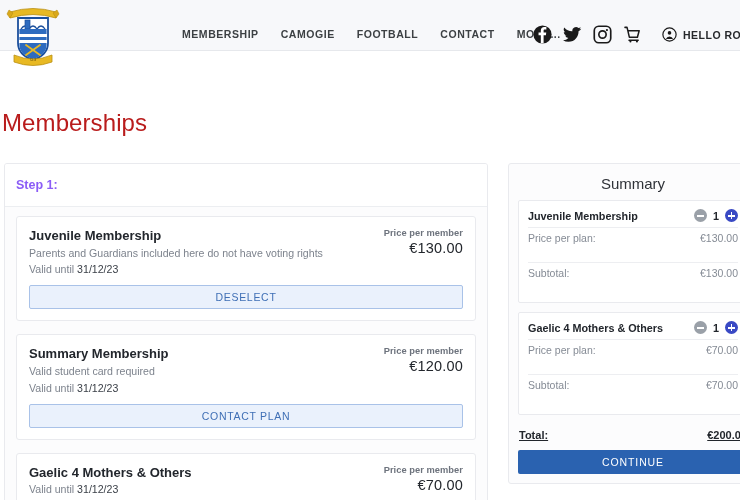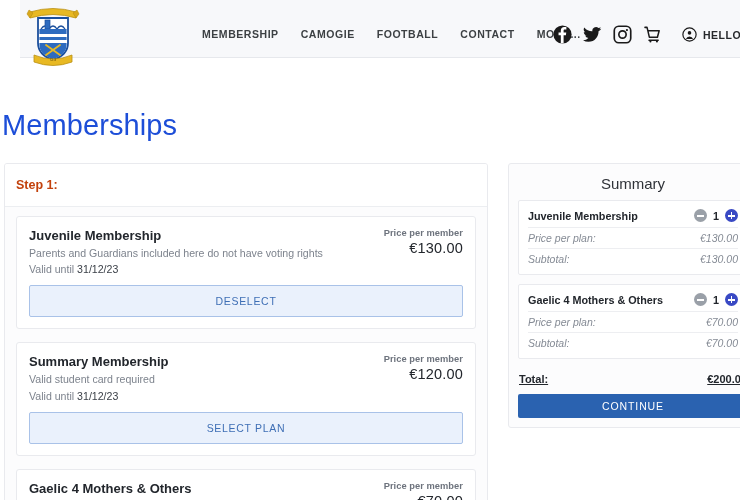--- a/index.html
+++ b/index.html
@@ -7,26 +7,25 @@
     width: 740px; height: 500px;
     overflow: hidden;
     background: #ffffff;
     font-family: "Liberation Sans", sans-serif;
     -webkit-font-smoothing: antialiased;
   }
 
   
   #site-header {
     position: relative;
-    height: 58px;
+    height: 51px;
     background: #f7f8fa;
     border-bottom: 1px solid #e6e8ec;
     display: flex;
     align-items: center;
-    margin-left: 20px;
   }
   #brand-logo {
     position: absolute;
     left: 6px; top: 3px;
     width: 54px; height: 64px;
   }
   #primary-nav {
     position: absolute;
     left: 182px; top: 28px;
     display: flex;
@@ -68,23 +67,23 @@
     font-weight: 700;
     letter-spacing: .5px;
     color: #26282b;
     white-space: nowrap;
   }
 
   
   #page-title {
     position: absolute;
     left: 2px; top: 109px;
-    font-size: 29px;
+    font-size: 24px;
     font-weight: 400;
-    color: #1d4ed8;
+    color: #b91c1c;
     letter-spacing: .1px;
   }
 
   #content-area {
     position: absolute;
     top: 163px; left: 0;
     width: 740px;
     height: 337px;
   }
 
@@ -104,21 +103,21 @@
     background: #ffffff;
     border-bottom: 1px solid #eceef1;
     display: flex;
     align-items: center;
     padding-left: 11px;
     gap: 7px;
   }
   #step-label {
     font-size: 12.5px;
     font-weight: 700;
-    color: #c2410c;
+    color: #8b5cf6;
   }
   #step-text {
     font-size: 12.8px;
     font-weight: 700;
     color: #22262c;
   }
   #plan-list { padding: 9px 11px 0 11px; }
   .plan-card {
     background: #ffffff;
     border: 1px solid #e9eaee;
@@ -156,21 +155,21 @@
   .price-value {
     font-size: 14.5px;
     color: #22262c;
     margin-top: 2px;
     letter-spacing: .2px;
   }
   .plan-action {
     display: block;
     width: 100%;
     margin-top: 10px;
-    height: 32px;
+    height: 24px;
     line-height: 22px;
     text-align: center;
     background: #eaf1fc;
     border: 1px solid #a9c2e8;
     border-radius: 2px;
     color: #3f6fb5;
     font-size: 10.5px;
     letter-spacing: .7px;
     font-family: "Liberation Sans", sans-serif;
     cursor: pointer;
@@ -237,23 +236,22 @@
     font-size: 10.8px;
     font-weight: 700;
     color: #22262c;
     min-width: 6px;
     text-align: center;
   }
   .sg-row {
     display: flex;
     justify-content: space-between;
     align-items: center;
-    padding: 4px 0 4px 0;
+    padding: 4px 0 18px 0;
     border-bottom: 1px solid #edeef1;
-    font-style: italic;
   }
   .sg-row:last-child { border-bottom: none; }
   .sg-key { font-size: 10.5px; color: #858b95; }
   .sg-val { font-size: 10.5px; color: #858b95; }
   #total-row {
     display: flex;
     justify-content: space-between;
     align-items: center;
     padding: 5px 1px 9px 1px;
   }
@@ -390,21 +388,21 @@
             <div class="plan-valid">
               <span>Valid until</span>
               <b>31/12/23</b>
             </div>
           </div>
           <div class="plan-price-box">
             <div class="price-label">Price per member</div>
             <div class="price-value">€120.00</div>
           </div>
         </div>
-        <button class="plan-action">SELECT PLAN</button>
+        <button class="plan-action">CONTACT PLAN</button>
       </article>
 
       <article class="plan-card">
         <div class="plan-top">
           <div class="plan-info">
             <div class="plan-name">Gaelic 4 Mothers &amp; Others</div>
             <div class="plan-valid">
               <span>Valid until</span>
               <b>31/12/23</b>
             </div>

